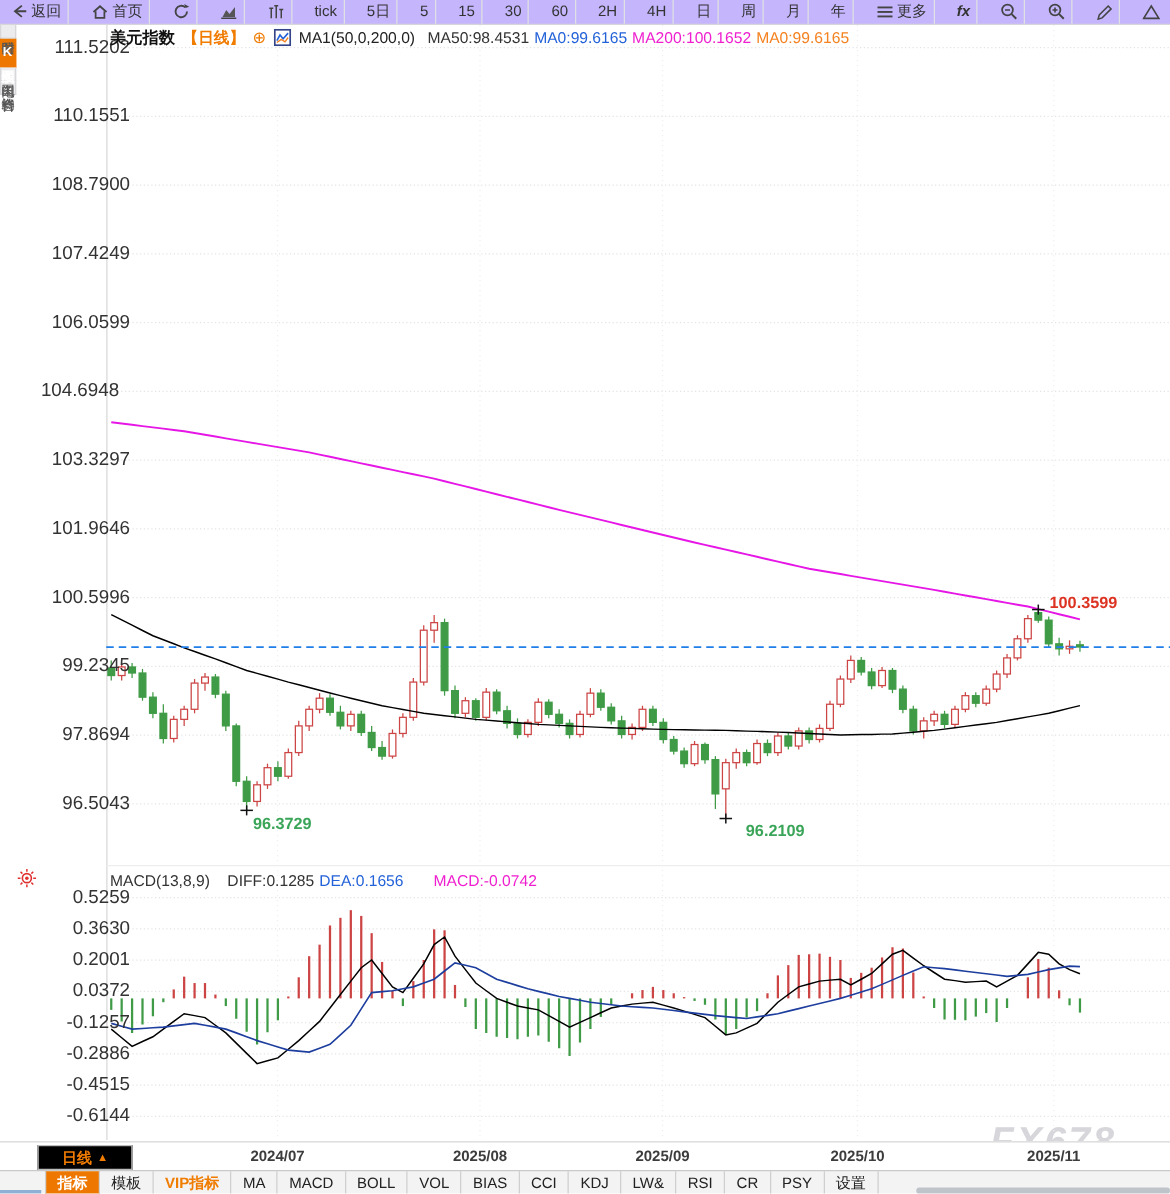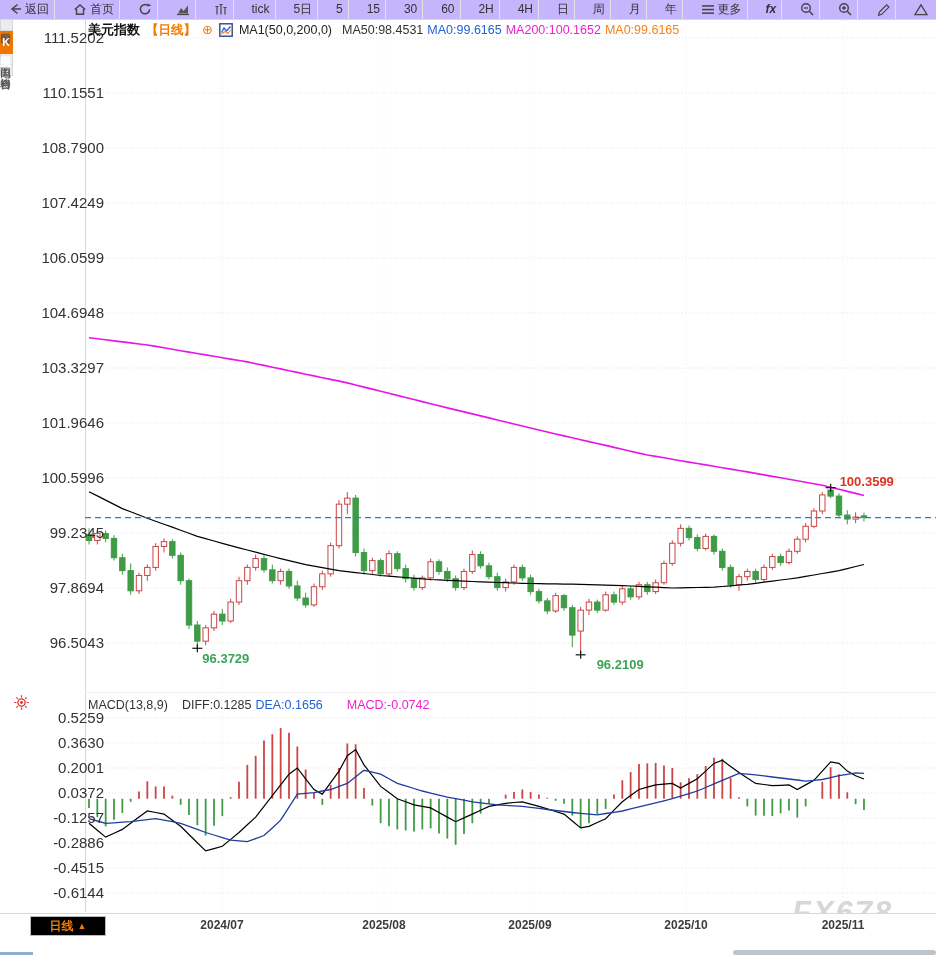--- a/index.html
+++ b/index.html
@@ -538,29 +538,46 @@
   <div id="ann-low1" class="ann" style="left: 202.329px; top: 651.286px; color: rgb(58, 165, 88);">96.3729</div>
   <div id="ann-low2" class="ann" style="left: 596.647px; top: 656.813px; color: rgb(58, 165, 88);">96.2109</div>
 
   <div id="watermark">FX678</div>
 
   <div id="xaxis-strip"></div>
   <div id="interval-btn">
     <span>日线</span>
     <span class="arr">▲</span>
   </div>
+  <div id="bottom-bar">
+      <div class="b-tab active">指标</div>
+      <div class="b-tab">模板</div>
+      <div class="b-tab vip">VIP指标</div>
+      <div class="b-tab">MA</div>
+      <div class="b-tab">MACD</div>
+      <div class="b-tab">BOLL</div>
+      <div class="b-tab">VOL</div>
+      <div class="b-tab">BIAS</div>
+      <div class="b-tab">CCI</div>
+      <div class="b-tab">KDJ</div>
+      <div class="b-tab">LW&amp;</div>
+      <div class="b-tab">RSI</div>
+      <div class="b-tab">CR</div>
+      <div class="b-tab">PSY</div>
+      <div class="b-tab">设置</div>
+    </div>
 
   <div id="scroll-right"></div>
   <div id="scroll-left-frag"></div>
 <div class="yl" style="top: 31px;">111.5202</div>
     <div class="yl" style="top: 86px;">110.1551</div>
     <div class="yl" style="top: 141px;">108.7900</div>
     <div class="yl" style="top: 196px;">107.4249</div>
     <div class="yl" style="top: 251px;">106.0599</div>
-    <div class="yl" style="top: 306px;">104.6948</div>
+    <div class="yl" style="top: 306px; text-align: center;">104.6948</div>
     <div class="yl" style="top: 361px;">103.3297</div>
     <div class="yl" style="top: 416px;">101.9646</div>
     <div class="yl" style="top: 471px;">100.5996</div>
     <div class="yl" style="top: 526px;">99.2345</div>
     <div class="yl" style="top: 581px;">97.8694</div>
     <div class="yl" style="top: 636px;">96.5043</div>
     <div class="yl" style="top: 711px;">0.5259</div>
     <div class="yl" style="top: 736px;">0.3630</div>
     <div class="yl" style="top: 761px;">0.2001</div>
     <div class="yl" style="top: 786px;">0.0372</div>

